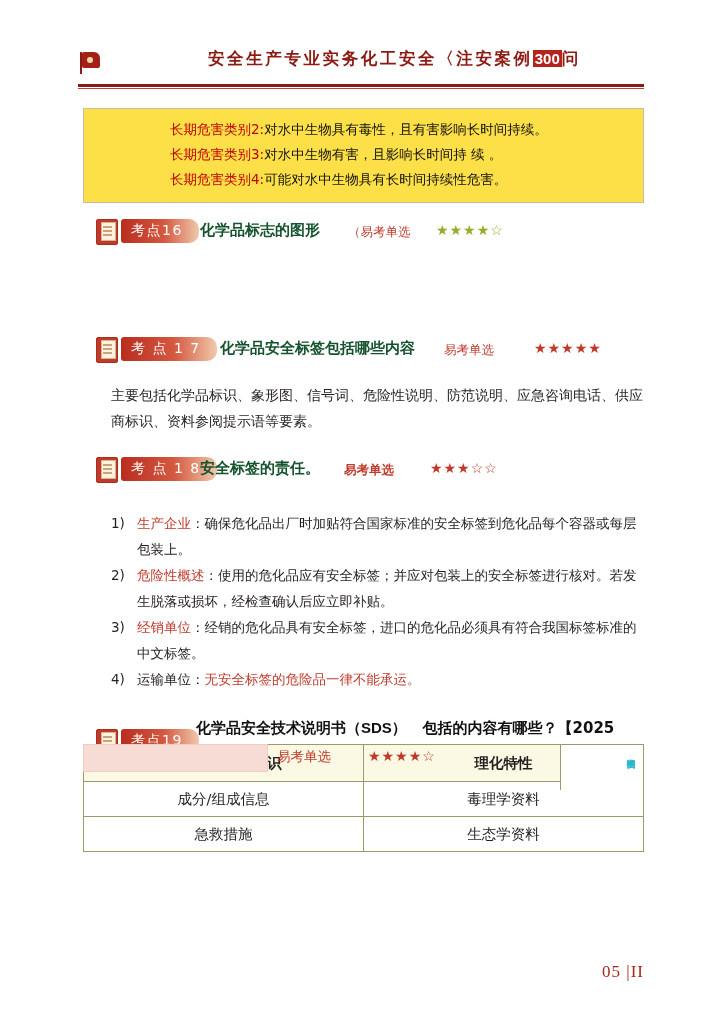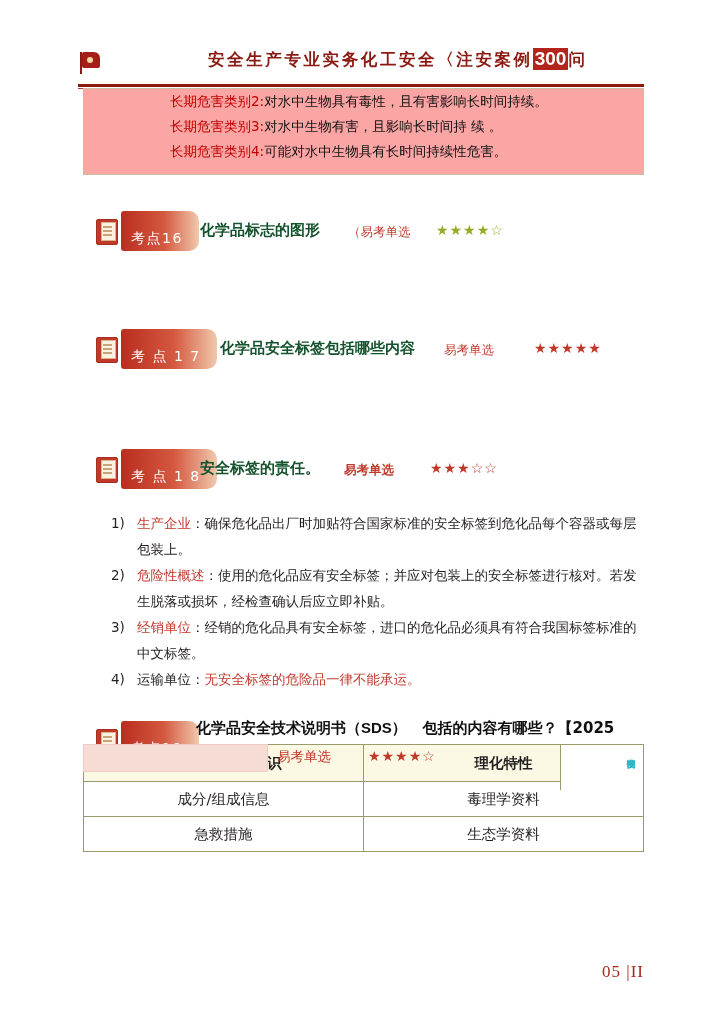--- a/index.html
+++ b/index.html
@@ -64,43 +64,43 @@
     white-space: nowrap;
     font-weight: bold;
   }
   .header-title .num-box {
     display: inline-block;
     background: #b4241c;
     color: #ffffff;
     padding: 0 2px;
     letter-spacing: 0px;
     font-family: "Liberation Sans", sans-serif;
-    font-size: 19px;
+    font-size: 15px;
   }
   .header-rule {
     position: absolute;
     left: 78px; top: 84px;
     width: 566px; height: 2.5px;
     background: #8b1a12;
   }
   .header-rule2 {
     position: absolute;
     left: 78px; top: 88px;
     width: 566px; height: 1px;
     background: #b5443c;
   }
 
   
   .quote-box {
     position: absolute;
-    left: 83px; top: 88px;
+    left: 83px; top: 108px;
     width: 561px;
     border: 1px solid #c9bfa0;
-    background: #fca5a5;
-    padding: 0 0 10px 0;
+    background: #fde047;
+    padding: 8px 0 10px 0;
     box-sizing: border-box;
   }
   .quote-line {
     font-family: "DejaVu Sans", sans-serif;
     font-size: 13.5px;
     line-height: 25px;
     color: #1b1b8f;
     padding-left: 86px;
     white-space: nowrap;
   }
@@ -142,21 +142,21 @@
   .kd-book .line {
     position: absolute;
     left: 7px;
     width: 9px; height: 1.5px;
     background: #c9a47a;
   }
   .kd-tag {
     position: relative;
     margin-left: 1px;
     height: 24px;
-    padding: 16px 16px 0 10px;
+    padding: 0 16px 0 10px;
     background: linear-gradient(90deg, #b92d1f 0%, #d4583f 55%, #f0c9ad 100%);
     color: #ffffff;
     font-family: "DejaVu Sans", sans-serif;
     font-size: 14px;
     letter-spacing: 1.5px;
     display: flex;
     align-items: center;
     border-radius: 3px 10px 10px 3px;
     white-space: nowrap;
   }
@@ -367,20 +367,23 @@
         <div class="line" style="top:12px;"></div>
         <div class="line" style="top:16px;"></div>
       </div>
       <div class="kd-tag">考 点 1 7</div>
     </div>
     <div class="kd-title" style="left:124px;">化学品安全标签包括哪些内容</div>
     <div class="kd-sub" style="left:348px;">易考单选</div>
     <div class="kd-stars red" style="left:438px;">★★★★★</div>
   </div>
 
+  <div class="para" style="left:111px; top:382px; width:533px;">
+    <span>主要包括化学品标识、象形图、信号词、危险性说明、防范说明、应急咨询电话、供应商标识、资料参阅提示语等要素。</span>
+  </div>
 
   <div class="kaodian-row" style="left:96px; top:456px; width:548px;">
     <div class="kd-badge">
       <div class="kd-book">
         <div class="cover"></div>
           <div class="page1"></div>
         <div class="line" style="top:8px;"></div>
         <div class="line" style="top:12px;"></div>
         <div class="line" style="top:16px;"></div>
       </div>

